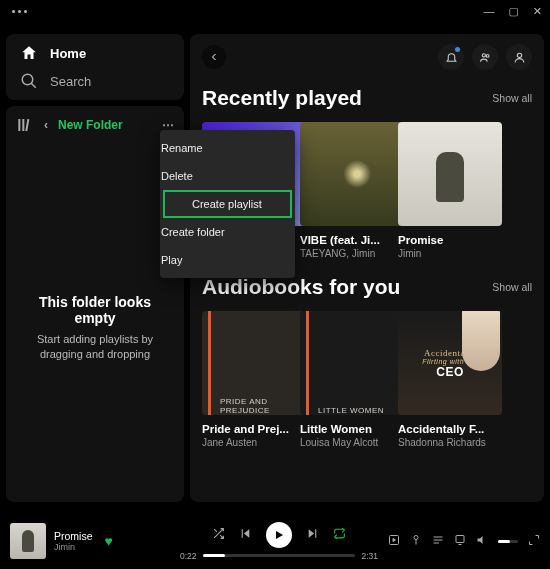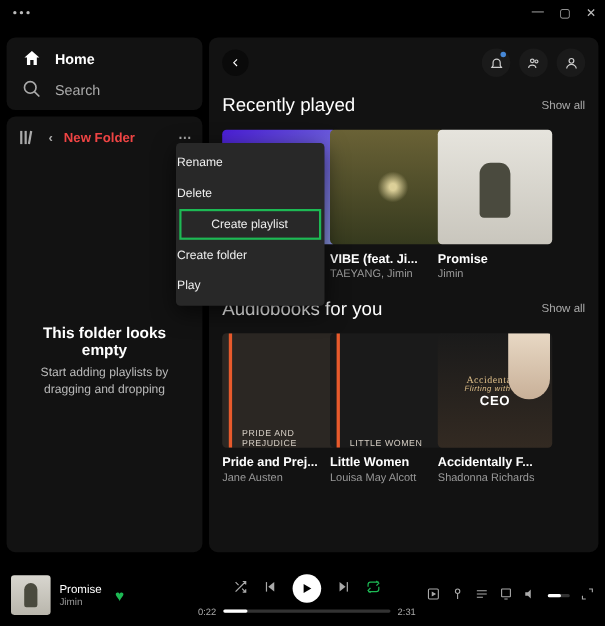--- a/index.html
+++ b/index.html
@@ -82,21 +82,21 @@
     display: flex;
     flex-direction: column;
     gap: 12px;
   }
   .topbar { display: flex; align-items: center; justify-content: space-between; }
   .back-btn { width: 24px; height: 24px; background: #0a0a0a; border-radius: 50%; display: flex; align-items: center; justify-content: center; cursor: pointer; }
   .top-icons { display: flex; gap: 8px; align-items: center; }
   .top-icon { width: 26px; height: 26px; background: #1a1a1a; border-radius: 50%; display: flex; align-items: center; justify-content: center; cursor: pointer; position: relative; }
   .notif-dot { position: absolute; top: 3px; right: 4px; width: 5px; height: 5px; background: #4688d7; border-radius: 50%; }
   .section-head { display: flex; justify-content: space-between; align-items: center; margin-top: 4px; }
-  .section-head h2 { font-size: 17px; font-weight: 400; }
+  .section-head h2 { font-size: 21px; font-weight: 700; }
   .section-head a { font-size: 10.5px; color: #aaa; text-decoration: none; cursor: pointer; }
   .cards { display: flex; gap: 10px; }
   .card { width: 88px; padding: 0; cursor: pointer; }
   .cover {
     width: 104px; height: 104px;
     border-radius: 4px;
     background-size: cover;
     background-position: center;
     margin-bottom: 8px;
     position: relative;
@@ -196,21 +196,21 @@
     <div class="panel library">
       <div class="lib-head">
         <span class="icon">
           <svg width="16" height="16" viewBox="0 0 24 24" fill="#aaa">
               <rect x="2" y="3" width="3" height="18"></rect>
               <rect x="8" y="3" width="3" height="18"></rect>
               <rect x="14" y="3" width="3" height="18" transform="rotate(10 15 12)"></rect>
             </svg>
         </span>
         <span style="color:#aaa">‹</span>
-        <span style="color:#ef4444;font-weight:600">New Folder</span>
+        <span style="color:#22c55e;font-weight:600">New Folder</span>
         <span class="spacer"></span>
         <span class="more">⋯</span>
       </div>
       <div class="empty">
         <h3>This folder looks empty</h3>
         <p>Start adding playlists by dragging and dropping</p>
       </div>
     </div>
   </div>
 

